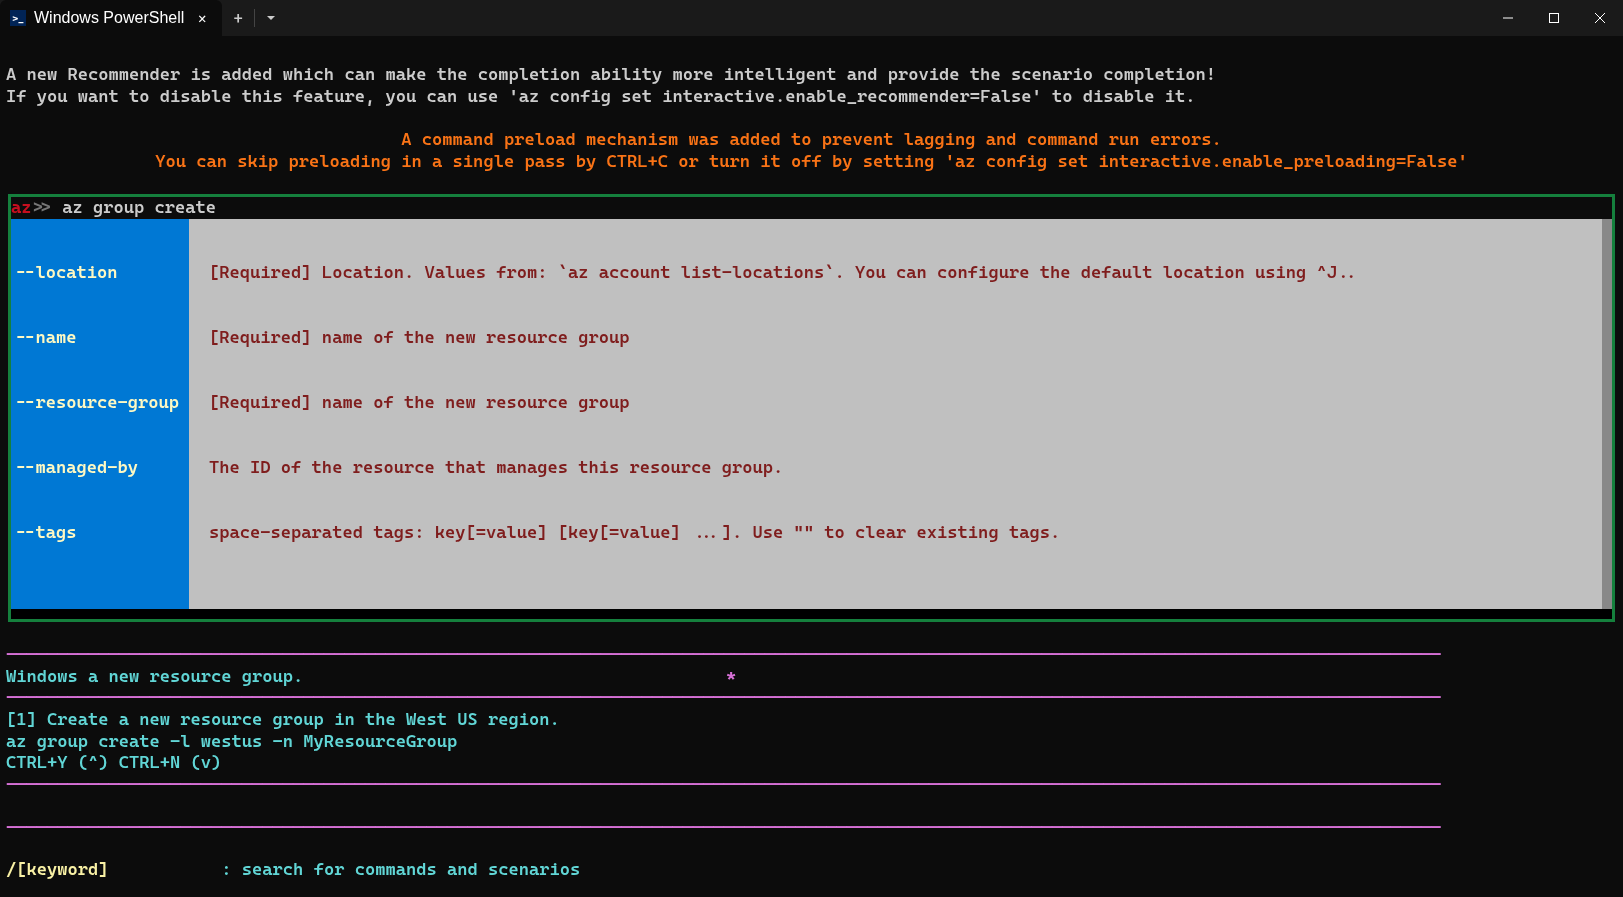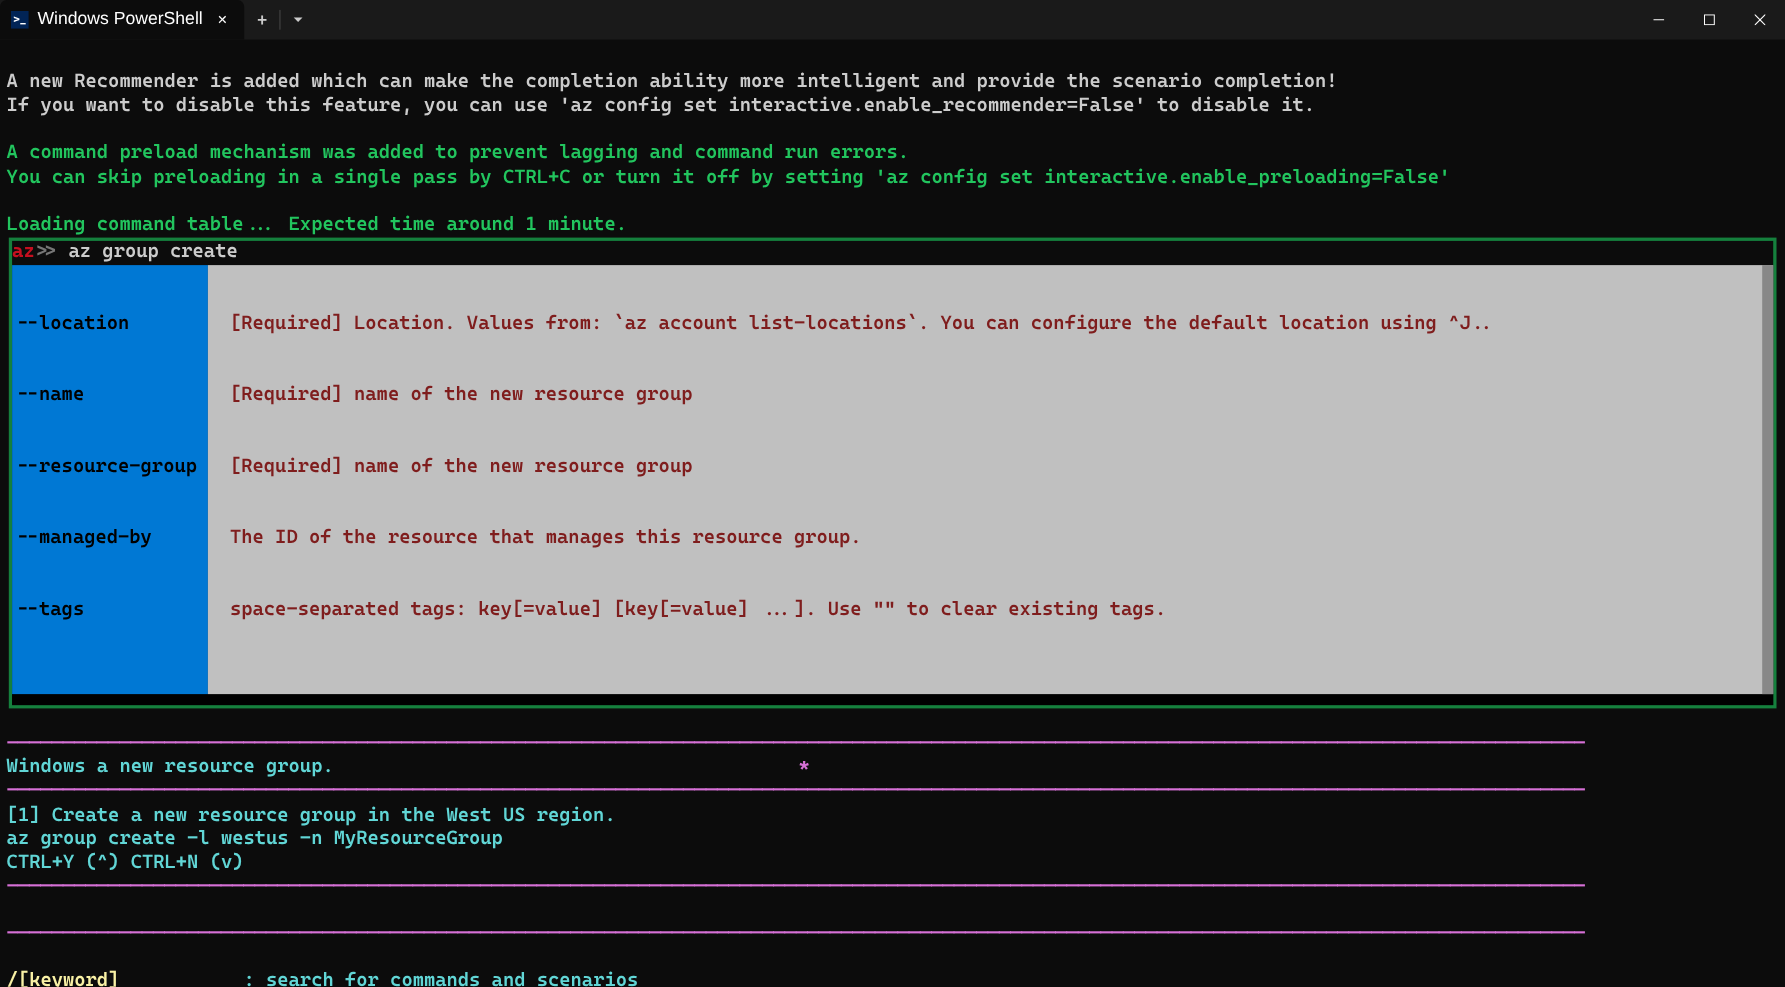--- a/index.html
+++ b/index.html
@@ -98,21 +98,21 @@
   cursor: pointer;
 }
 .win-btn svg { stroke: #fff; }
 .terminal {
   padding: 8px 6px;
   font-size: 17.5px;
   line-height: 1.24;
   font-weight: 600;
 }
 .white { color: #cccccc; }
-.blue { color: #22c55e; }
+.blue { color: #f97316; text-align: center; }
 .cyan { color: #61d6d6; }
 .prompt-row { white-space: pre; }
 .prompt-az { color: #c50f1f; font-weight: bold; }
 .prompt-gt { color: #767676; font-weight: bold; }
 .prompt-cmd { color: #cccccc; }
 .highlight-box {
   border: 3px solid #15803d;
   margin: 0 2px;
   padding: 0;
 }
@@ -120,21 +120,21 @@
   display: flex;
   background: #000;
 }
 .auto-col-param {
   background: #0078d4;
   color: #000;
   padding: 0 4px 0 2px;
   white-space: pre;
   font-weight: 600;
 }
-.auto-col-param .param-line { color: #000000; padding: 0 6px 0 2px; }
+.auto-col-param .param-line { color: #fef9c3; padding: 0 6px 0 2px; }
 .auto-col-desc {
   background: #c0c0c0;
   color: #7f1d1d;
   flex: 1;
   white-space: pre;
   padding: 0 20px;
   font-weight: 600;
   overflow: hidden;
 }
 .auto-col-desc .scrollbar-track {
@@ -188,21 +188,20 @@
 </div>
 
 <div class="terminal">
   <div class="spacer"></div>
   <div class="white">A new Recommender is added which can make the completion ability more intelligent and provide the scenario completion!</div>
   <div class="white">If you want to disable this feature, you can use 'az config set interactive.enable_recommender=False' to disable it.</div>
   <div>&nbsp;</div>
   <div class="blue">A command preload mechanism was added to prevent lagging and command run errors.</div>
   <div class="blue">You can skip preloading in a single pass by CTRL+C or turn it off by setting 'az config set interactive.enable_preloading=False'</div>
   <div>&nbsp;</div>
-  <div class="blue">Loading command table... Expected time around 1 minute.</div>
 
   <div class="highlight-box">
     <div class="prompt-row"><span class="prompt-az">az</span><span class="prompt-gt">&gt;&gt; </span><span class="prompt-cmd">az group create</span></div>
     <div class="autocomplete" style="position:relative;">
       <div class="auto-col-param">
         <div class="param-line"><span>--location</span>      </div>
         <div class="param-line"><span>--name</span>          </div>
         <div class="param-line"><span>--resource-group</span></div>
         <div class="param-line"><span>--managed-by</span>    </div>
         <div class="param-line"><span>--tags</span>          </div>

